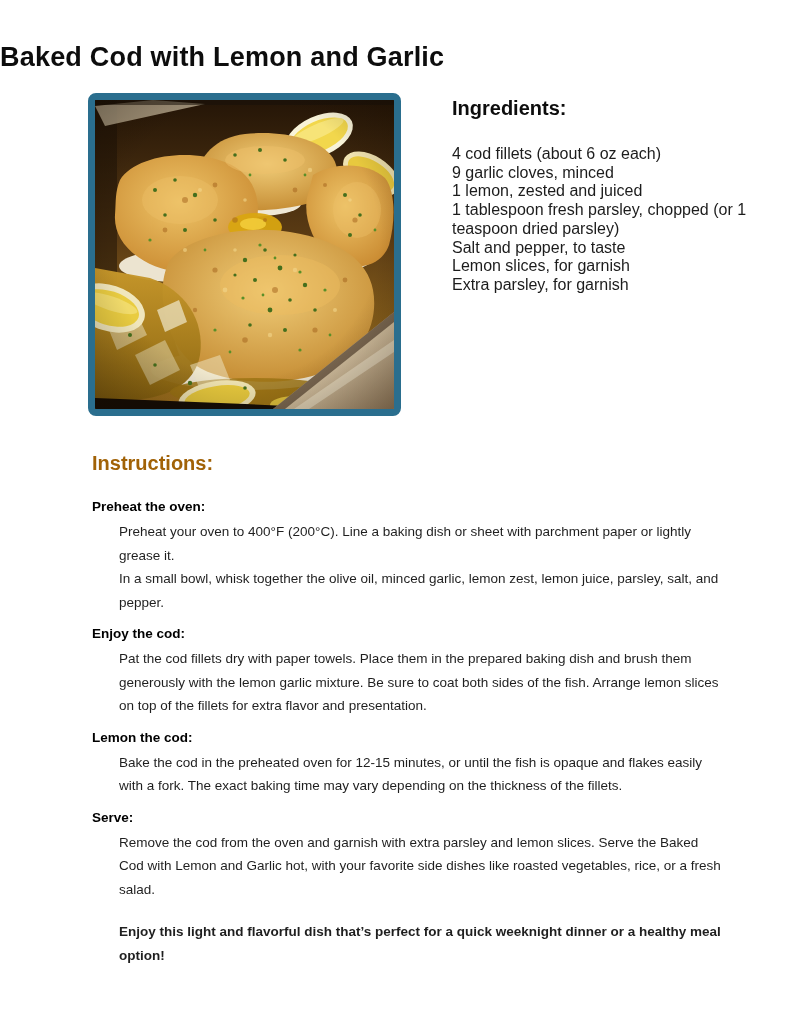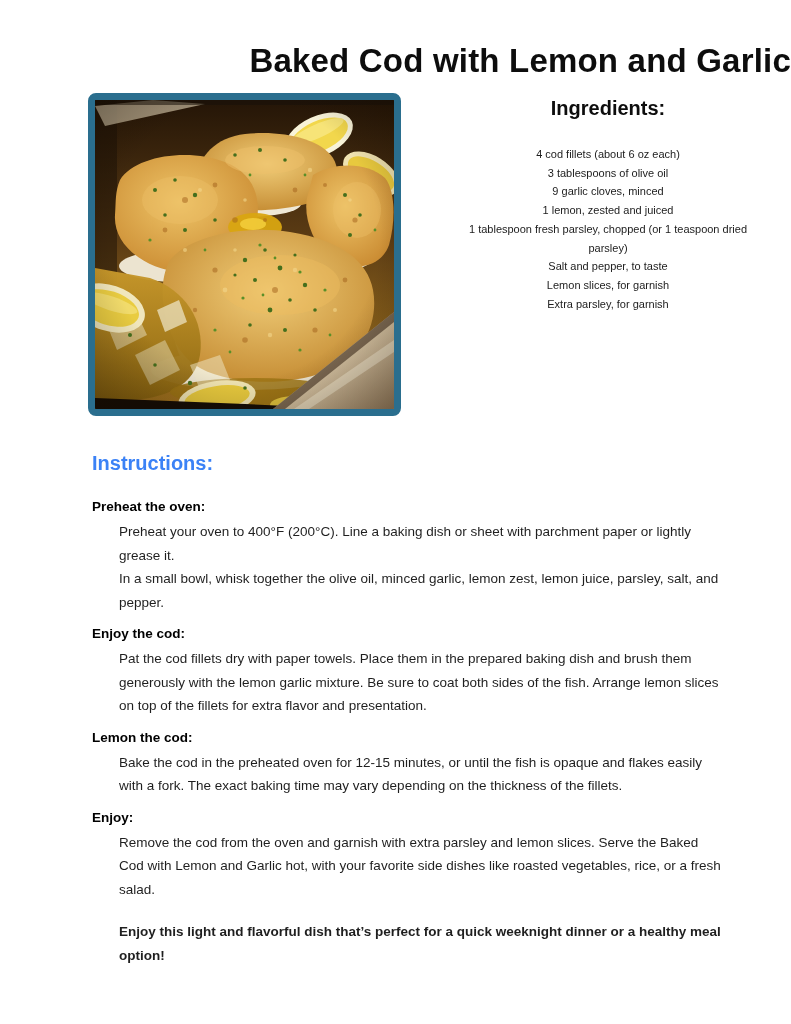--- a/index.html
+++ b/index.html
@@ -10,64 +10,63 @@
     height: 1024px;
     background: #ffffff;
     font-family: "Liberation Sans", sans-serif;
     color: #1f1f1f;
     overflow: hidden;
     margin: 0 auto;
   }
   .title {
     position: absolute;
     top: 42px; left: 0; right: 0;
-    text-align: right;
-    font-size: 33px;
+    text-align: left;
+    font-size: 27px;
     font-weight: 700;
     color: #0d0d0d;
     letter-spacing: 0.2px;
   }
   .photo-frame {
     position: absolute;
     left: 88px; top: 93px;
     width: 313px; height: 323px;
     border: 7px solid #2a6e8e;
     border-radius: 8px;
     overflow: hidden;
     background: #3a2612;
   }
   .photo-frame svg { display: block; width: 299px; height: 309px; }
   .ingredients {
     position: absolute;
     left: 452px; top: 95px;
     width: 312px;
-    text-align: center;
   }
   .ingredients h2 {
     font-size: 20px;
     font-weight: 700;
     color: #0d0d0d;
     line-height: 26px;
   }
   .ingredients ul {
     list-style: none;
     margin-top: 24px;
-    font-size: 11px;
+    font-size: 16px;
     line-height: 18.7px;
     color: #1c1c1c;
   }
   .instructions {
     position: absolute;
     left: 92px; top: 450px;
     width: 632px;
   }
   .instructions h2 {
     font-size: 20px;
     font-weight: 700;
-    color: #3b82f6;
+    color: #a16207;
     line-height: 26px;
     margin-bottom: 21px;
   }
   .step .step-label {
     font-size: 13.5px;
     font-weight: 700;
     color: #000000;
     line-height: 20px;
     margin: 10px 0 3px;
   }
@@ -258,21 +257,20 @@
       <polygon points="299,240 299,252 214,309 199,309" fill="#e9dcc0" opacity="0.8"></polygon>
 
       <rect x="0" y="0" width="299" height="309" fill="url(#vig)"></rect>
     </svg>
   </div>
 
   <div class="ingredients">
     <h2>Ingredients:</h2>
     <ul>
       <li>4 cod fillets (about 6 oz each)</li>
-      <li>3 tablespoons of olive oil</li>
       <li>9 garlic cloves, minced</li>
       <li>1 lemon, zested and juiced</li>
       <li>1 tablespoon fresh parsley, chopped (or 1 teaspoon dried parsley)</li>
       <li>Salt and pepper, to taste</li>
       <li>Lemon slices, for garnish</li>
       <li>Extra parsley, for garnish</li>
     </ul>
   </div>
 
   <div class="instructions">
@@ -287,20 +285,20 @@
     </div>
     <div class="step">
       <p class="step-label">Enjoy the cod:</p>
       <p class="step-text">Pat the cod fillets dry with paper towels. Place them in the prepared baking dish and brush them generously with the lemon garlic mixture. Be sure to coat both sides of the fish. Arrange lemon slices on top of the fillets for extra flavor and presentation.</p>
     </div>
     <div class="step">
       <p class="step-label">Lemon the cod:</p>
       <p class="step-text">Bake the cod in the preheated oven for 12-15 minutes, or until the fish is opaque and flakes easily with a fork. The exact baking time may vary depending on the thickness of the fillets.</p>
     </div>
     <div class="step">
-      <p class="step-label">Enjoy:</p>
+      <p class="step-label">Serve:</p>
       <p class="step-text">Remove the cod from the oven and garnish with extra parsley and lemon slices. Serve the Baked Cod with Lemon and Garlic hot, with your favorite side dishes like roasted vegetables, rice, or a fresh salad.</p>
     </div>
 
     <p class="closing">Enjoy this light and flavorful dish that’s perfect for a quick weeknight dinner or a healthy meal option!</p>
   </div>
 
 </div>
 
 </body></html>

